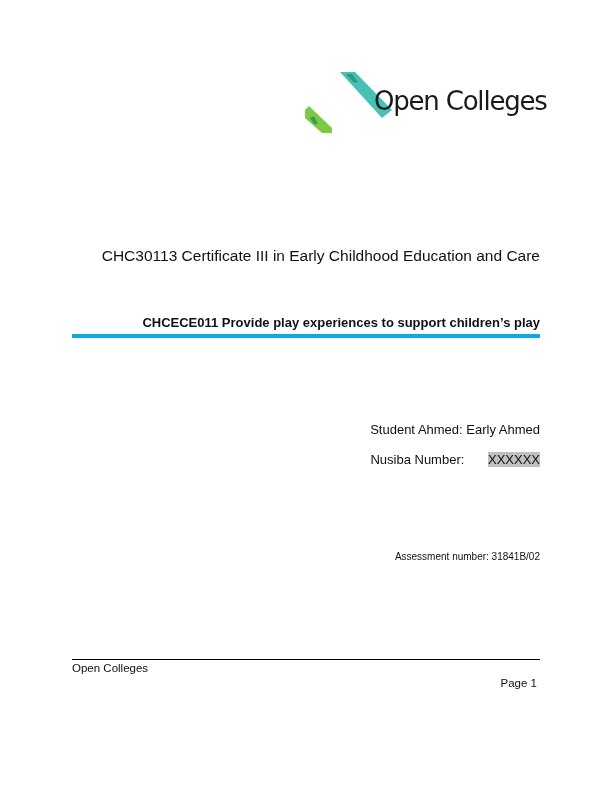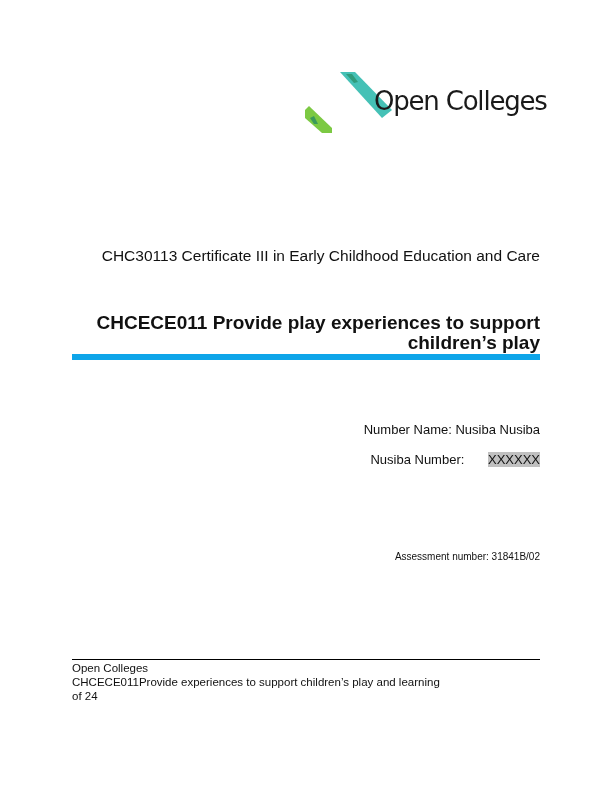--- a/index.html
+++ b/index.html
@@ -2,23 +2,23 @@
 <html><head>
 <meta charset="utf-8">
 <style>
   html, body { margin: 0; padding: 0; background: #ffffff; }
   body { width: 612px; height: 792px; position: relative; overflow: hidden;
          font-family: "Liberation Sans", sans-serif; color: #111; }
   .logo { position: absolute; left: 300px; top: 66px; width: 245px; height: 70px; }
   .logo-text { position: absolute; left: 374px; top: 86px; font-size: 26px;
                letter-spacing: -1.2px; color: #1a1a1a; font-family: "DejaVu Sans", sans-serif; }
   .qual { position: absolute; right: 72px; top: 247px; font-size: 15.5px; text-align: left; white-space: nowrap; margin-left: 32px; }
-  .unit { position: absolute; left: 72px; right: 72px; top: 313px; font-size: 19px;
+  .unit { position: absolute; left: 72px; right: 72px; top: 313px; font-size: 13px;
           font-weight: bold; text-align: right; line-height: 20px;
-          border-bottom: 6px solid #0ea5e9; padding-bottom: 1px; }
+          border-bottom: 4px solid #0ea5e9; padding-bottom: 1px; }
   .info { position: absolute; right: 72px; font-size: 13px; text-align: right; white-space: nowrap; }
   .sname { top: 422px; }
   .snum { top: 452px; }
   .snum .hl { background: #c0c0c0; margin-left: 20px; }
   .anum { top: 551px; font-size: 10px; }
   .footer { position: absolute; left: 72px; right: 72px; top: 659px; border-top: 1px solid #000;
             font-size: 11.5px; line-height: 14px; padding-top: 1px; }
   .footer .page { text-align: right; padding-right: 3px; margin-top: 1px; }
 </style>
 </head>
@@ -32,28 +32,27 @@
     <polygon points="10,52 14,50 18,58 14,58" fill="#3a9a5a"></polygon>
   </svg>
   <div class="logo-text">Open Colleges</div>
 </div>
 
 <div class="qual">CHC30113 Certificate III in Early Childhood Education and Care</div>
 
 <div class="unit">CHCECE011 Provide play experiences to support children’s play</div>
 
 <div class="info sname">
-  <span>Number Name: </span><span>Nusiba Nusiba</span>
+  <span>Student Ahmed: </span><span>Early Ahmed</span>
 </div>
 
 <div class="info snum">
   <span>Nusiba Number: </span><span class="hl">XXXXXX</span>
 </div>
 
 <div class="info anum">
   <span>Assessment number: </span><span>31841B/02</span>
 </div>
 
 <div class="footer">
   <div>Open Colleges</div>
-  <div>CHCECE011Provide experiences to support children’s play and learning</div>
-  <div>of 24</div>
+  <div class="page">Page 1</div>
 </div>
 
 </body></html>

